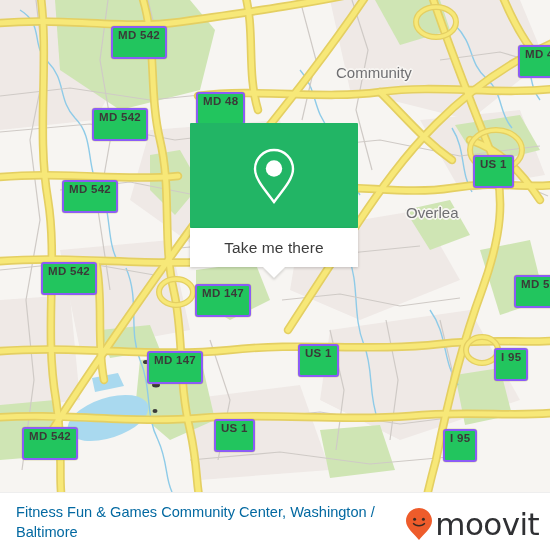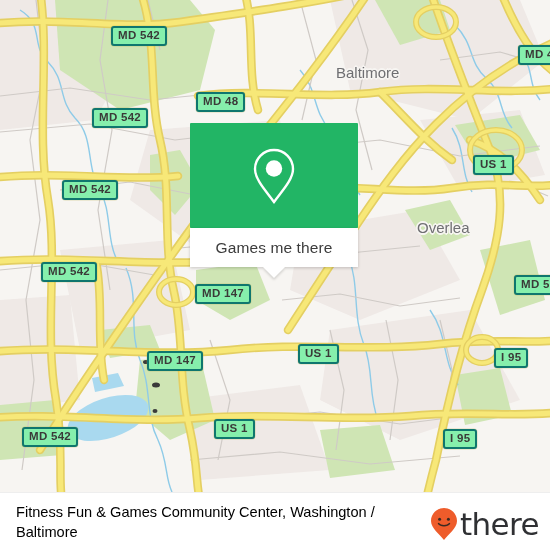--- a/index.html
+++ b/index.html
@@ -10,28 +10,28 @@
   }
   #root{position:relative;width:550px;height:550px;overflow:hidden;}
 
   
   .map-canvas{position:absolute;left:0;top:0;width:550px;height:492px;overflow:hidden;background:#f7f5f2;}
   .map-svg{position:absolute;left:0;top:0;width:550px;height:492px;display:block;}
 
   
   .shield{
     position:absolute;
-    background:#86efac;
-    border:2px solid #0f766e;
+    background:#22c55e;
+    border:2px solid #8b5cf6;
     border-radius:3px;
     color:#3a3a38;
     font-size:11.5px;
     font-weight:bold;
     letter-spacing:.3px;
-    padding:1px 5px 2px 5px;
+    padding:1px 5px 15px 5px;
     white-space:nowrap;
     line-height:13px;
     box-shadow:0 0 0 .5px rgba(180,170,60,.35);
     font-family:"Liberation Sans","DejaVu Sans",sans-serif;
   }
 
   
   .place{
     position:absolute;
     color:#6f6f72;
@@ -76,21 +76,21 @@
     white-space:nowrap;
   }
 
   
   .footer{
     position:absolute;left:0;top:492px;width:550px;height:58px;
     background:#ffffff;border-top:1px solid #eeeeee;
   }
   .footer-caption{
     position:absolute;left:16px;top:9px;width:400px;
-    color:#000000;font-size:14.6px;line-height:20px;
+    color:#0369a1;font-size:14.6px;line-height:20px;
   }
   .brand{position:absolute;right:11px;top:14px;display:flex;align-items:center;}
   .brand-word{
     color:#2f3033;font-size:31px;line-height:31px;
     letter-spacing:-.6px;font-weight:400;margin-left:1px;
     font-family:"DejaVu Sans","Liberation Sans",sans-serif;
   }
 </style>
 </head>
 <body>
@@ -220,22 +220,22 @@
         </g>
       </g>
 
       <g fill="#3a3a3a">
         <ellipse cx="156" cy="385" rx="4" ry="2.5"></ellipse>
         <ellipse cx="146" cy="362" rx="3" ry="2"></ellipse>
         <ellipse cx="155" cy="411" rx="2.5" ry="2"></ellipse>
       </g>
     </svg>
 
-    <div class="place" style="left:336px;top:64px;">Baltimore</div>
-    <div class="place" style="left:406px;top:219px;margin-left:11px;">Overlea</div>
+    <div class="place" style="left:336px;top:64px;">Community</div>
+    <div class="place" style="left:406px;top:204px;">Overlea</div>
 
     <div class="shield" style="left:111px;top:26px;">MD 542</div>
     <div class="shield" style="left:196px;top:92px;">MD 48</div>
     <div class="shield" style="left:92px;top:108px;">MD 542</div>
     <div class="shield" style="left:518px;top:45px;">MD 43</div>
     <div class="shield" style="left:473px;top:155px;">US 1</div>
     <div class="shield" style="left:62px;top:180px;">MD 542</div>
     <div class="shield" style="left:41px;top:262px;">MD 542</div>
     <div class="shield" style="left:195px;top:284px;">MD 147</div>
     <div class="shield" style="left:514px;top:275px;">MD 588</div>
@@ -247,33 +247,33 @@
     <div class="shield" style="left:443px;top:429px;">I 95</div>
 
     <div class="popup">
       <div class="popup-head">
         <svg width="46" height="58" viewBox="0 0 46 58">
           <path d="M23 3 C12.5 3 4 11.5 4 22 C4 33 16 45 23 55 C30 45 42 33 42 22 C42 11.5 33.5 3 23 3 Z" fill="none" stroke="#ffffff" stroke-width="2.4"></path>
           <circle cx="23" cy="21.5" r="8.2" fill="#ffffff"></circle>
         </svg>
       </div>
       <div class="popup-foot">
-        <span class="popup-foot-label">Games me there</span>
+        <span class="popup-foot-label">Take me there</span>
         <span class="popup-tail"></span>
       </div>
     </div>
 
   </div>
 
   <div class="footer">
     <div class="footer-caption">Fitness Fun &amp; Games Community Center, Washington / Baltimore</div>
     <div class="brand">
       <svg width="30" height="34" viewBox="0 0 30 34">
         <path d="M15 1 C7.8 1 2 6.8 2 14 C2 21.5 11 27.5 15 33 C19 27.5 28 21.5 28 14 C28 6.8 22.2 1 15 1 Z" fill="#ee5c2b"></path>
         <circle cx="10.6" cy="12.2" r="1.5" fill="#3a2a22"></circle>
         <circle cx="19.4" cy="12.2" r="1.5" fill="#3a2a22"></circle>
         <path d="M9.6 16.6 C11.6 19.4 18.4 19.4 20.4 16.6" fill="none" stroke="#3a2a22" stroke-width="1.6" stroke-linecap="round"></path>
       </svg>
-      <span class="brand-word">there</span>
+      <span class="brand-word">moovit</span>
     </div>
   </div>
 
 </div>
 
 </body></html>

